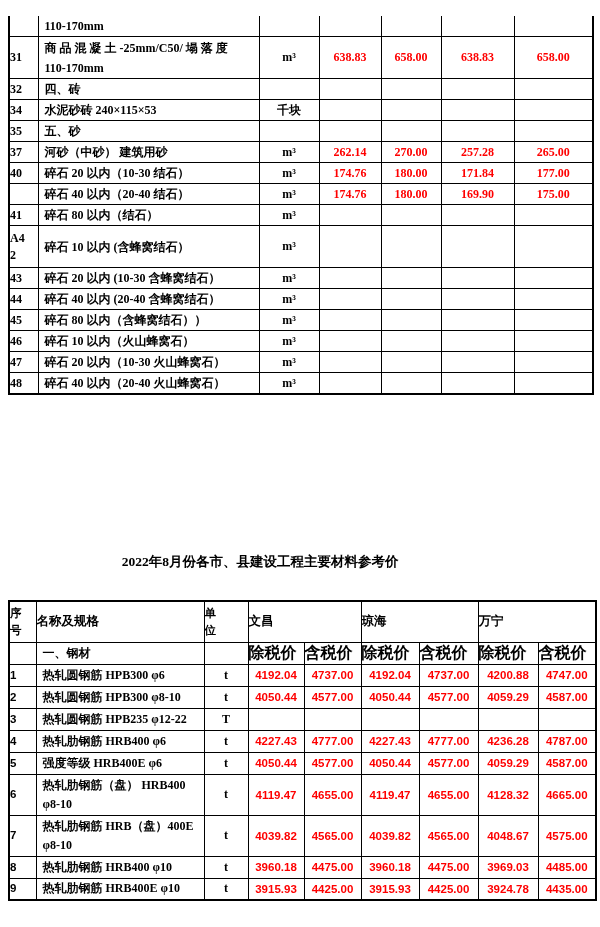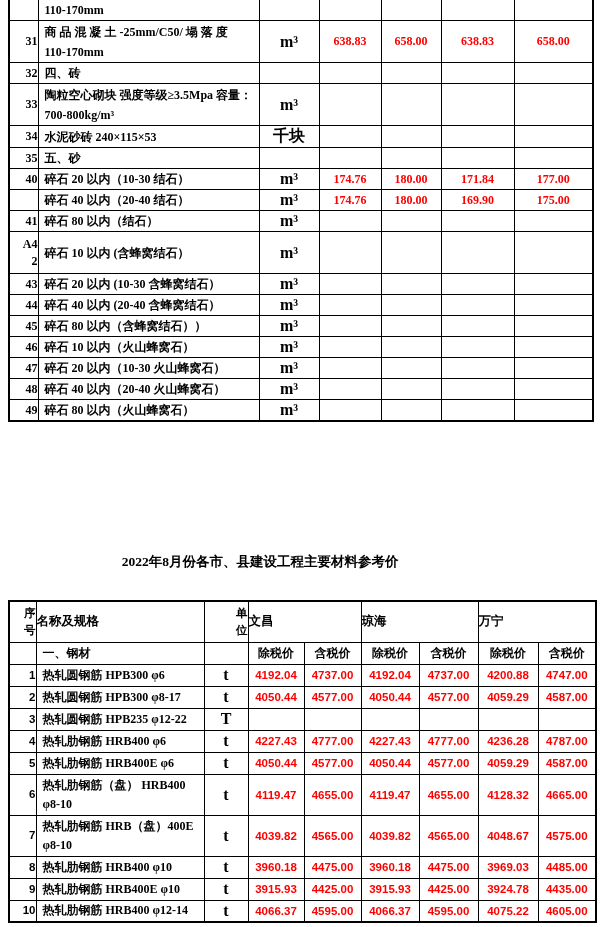--- a/index.html
+++ b/index.html
@@ -5,41 +5,41 @@
   html,body{margin:0;padding:0}
   body{
     width:600px;height:927px;background:#ffffff;position:relative;
     font-family:"Liberation Serif","DejaVu Serif",serif;color:#000;
   }
   .page{position:relative;width:600px;height:927px;overflow:hidden;background:#fff}
   table{border-collapse:collapse;table-layout:fixed;position:absolute;border:2px solid #000;background:#fff}
   td,th{border:1px solid #000;padding:0;overflow:hidden;font-weight:bold;vertical-align:middle;color:#000}
 
   
-  .t1{left:8px;top:0;width:584px;border-top:none}
+  .t1{left:8px;top:16px;width:584px;border-top:none}
   .t1 tr.h1{height:18px}
   .t1 tr.h2{height:42px}
   .t1 tr:first-child td{border-top:none}
   .t1 tr:first-child{height:20px}
 
   
   .t2{left:8px;top:600px;width:587px}
   .t2 tr.h1{height:22px}
   .t2 tr.h2{height:41px}
   .t2 tr.hdr{height:41px}
 
-  .no{text-align:right;font-size:12px;white-space:pre-line;line-height:17px}
+  .no{text-align:left;font-size:12px;white-space:pre-line;line-height:17px}
   .name{text-align:left;padding:0 3px 0 6px;font-size:12px;white-space:pre-line;line-height:20px}
-  .unit{text-align:center;font-size:16px}
+  .unit{text-align:center;font-size:12px}
   .val{text-align:center;font-size:12px;color:var(--red,#f00)}
 
   .t2 .no,.t2 .val{font-family:"Liberation Sans","DejaVu Sans",sans-serif;font-size:11.5px}
   .t2 .name{line-height:19px}
   th{font-size:12.5px;text-align:left;white-space:pre-line;line-height:17px;font-weight:bold}
-  .sub{text-align:center;font-size:12px}
+  .sub{font-size:16px}
 
   .title{
     position:absolute;top:553px;left:0;width:520px;text-align:center;
     font-weight:bold;font-size:13.5px;line-height:18px;
   }
 </style>
 </head>
 <body>
 
 <div class="page">
@@ -76,47 +76,46 @@
         </tr>
         <tr class="h1">
           <td class="no">32</td>
           <td class="name">四、砖</td>
           <td class="unit"></td>
           <td class="val"></td>
           <td class="val"></td>
           <td class="val"></td>
           <td class="val"></td>
         </tr>
-        <tr class="h2">
-          <td class="no">33</td>
-          <td class="name">陶粒空心砌块 强度等级≥3.5Mpa 容量：
-700-800kg/m³</td>
-          <td class="unit">m³</td>
-          <td class="val"></td>
-          <td class="val"></td>
-          <td class="val"></td>
-          <td class="val"></td>
-        </tr>
         <tr class="h1">
           <td class="no">34</td>
           <td class="name">水泥砂砖 240×115×53</td>
           <td class="unit">千块</td>
           <td class="val"></td>
           <td class="val"></td>
           <td class="val"></td>
           <td class="val"></td>
         </tr>
         <tr class="h1">
           <td class="no">35</td>
           <td class="name">五、砂</td>
           <td class="unit"></td>
           <td class="val"></td>
           <td class="val"></td>
           <td class="val"></td>
           <td class="val"></td>
+        </tr>
+        <tr class="h1">
+          <td class="no">37</td>
+          <td class="name">河砂（中砂） 建筑用砂</td>
+          <td class="unit">m³</td>
+          <td class="val">262.14</td>
+          <td class="val">270.00</td>
+          <td class="val">257.28</td>
+          <td class="val">265.00</td>
         </tr>
         <tr class="h1">
           <td class="no">40</td>
           <td class="name">碎石 20 以内（10-30 结石）</td>
           <td class="unit">m³</td>
           <td class="val">174.76</td>
           <td class="val">180.00</td>
           <td class="val">171.84</td>
           <td class="val">177.00</td>
         </tr>
@@ -189,29 +188,20 @@
           <td class="name">碎石 20 以内（10-30 火山蜂窝石）</td>
           <td class="unit">m³</td>
           <td class="val"></td>
           <td class="val"></td>
           <td class="val"></td>
           <td class="val"></td>
         </tr>
         <tr class="h1">
           <td class="no">48</td>
           <td class="name">碎石 40 以内（20-40 火山蜂窝石）</td>
-          <td class="unit">m³</td>
-          <td class="val"></td>
-          <td class="val"></td>
-          <td class="val"></td>
-          <td class="val"></td>
-        </tr>
-        <tr class="h1">
-          <td class="no">49</td>
-          <td class="name">碎石 80 以内（火山蜂窝石）</td>
           <td class="unit">m³</td>
           <td class="val"></td>
           <td class="val"></td>
           <td class="val"></td>
           <td class="val"></td>
         </tr>
       </tbody>
   </table>
 
   <div class="title">2022年8月份各市、县建设工程主要材料参考价</div>
@@ -258,21 +248,21 @@
           <td class="unit">t</td>
           <td class="val">4192.04</td>
           <td class="val">4737.00</td>
           <td class="val">4192.04</td>
           <td class="val">4737.00</td>
           <td class="val">4200.88</td>
           <td class="val">4747.00</td>
         </tr>
         <tr class="h1">
           <td class="no">2</td>
-          <td class="name">热轧圆钢筋 HPB300 φ8-17</td>
+          <td class="name">热轧圆钢筋 HPB300 φ8-10</td>
           <td class="unit">t</td>
           <td class="val">4050.44</td>
           <td class="val">4577.00</td>
           <td class="val">4050.44</td>
           <td class="val">4577.00</td>
           <td class="val">4059.29</td>
           <td class="val">4587.00</td>
         </tr>
         <tr class="h1">
           <td class="no">3</td>
@@ -291,21 +281,21 @@
           <td class="unit">t</td>
           <td class="val">4227.43</td>
           <td class="val">4777.00</td>
           <td class="val">4227.43</td>
           <td class="val">4777.00</td>
           <td class="val">4236.28</td>
           <td class="val">4787.00</td>
         </tr>
         <tr class="h1">
           <td class="no">5</td>
-          <td class="name">热轧肋钢筋 HRB400E φ6</td>
+          <td class="name">强度等级 HRB400E φ6</td>
           <td class="unit">t</td>
           <td class="val">4050.44</td>
           <td class="val">4577.00</td>
           <td class="val">4050.44</td>
           <td class="val">4577.00</td>
           <td class="val">4059.29</td>
           <td class="val">4587.00</td>
         </tr>
         <tr class="h2">
           <td class="no">6</td>
@@ -346,27 +336,16 @@
           <td class="no">9</td>
           <td class="name">热轧肋钢筋 HRB400E φ10</td>
           <td class="unit">t</td>
           <td class="val">3915.93</td>
           <td class="val">4425.00</td>
           <td class="val">3915.93</td>
           <td class="val">4425.00</td>
           <td class="val">3924.78</td>
           <td class="val">4435.00</td>
         </tr>
-        <tr class="h1">
-          <td class="no">10</td>
-          <td class="name">热轧肋钢筋 HRB400 φ12-14</td>
-          <td class="unit">t</td>
-          <td class="val">4066.37</td>
-          <td class="val">4595.00</td>
-          <td class="val">4066.37</td>
-          <td class="val">4595.00</td>
-          <td class="val">4075.22</td>
-          <td class="val">4605.00</td>
-        </tr>
       </tbody>
   </table>
 
 </div>
 
 </body></html>

